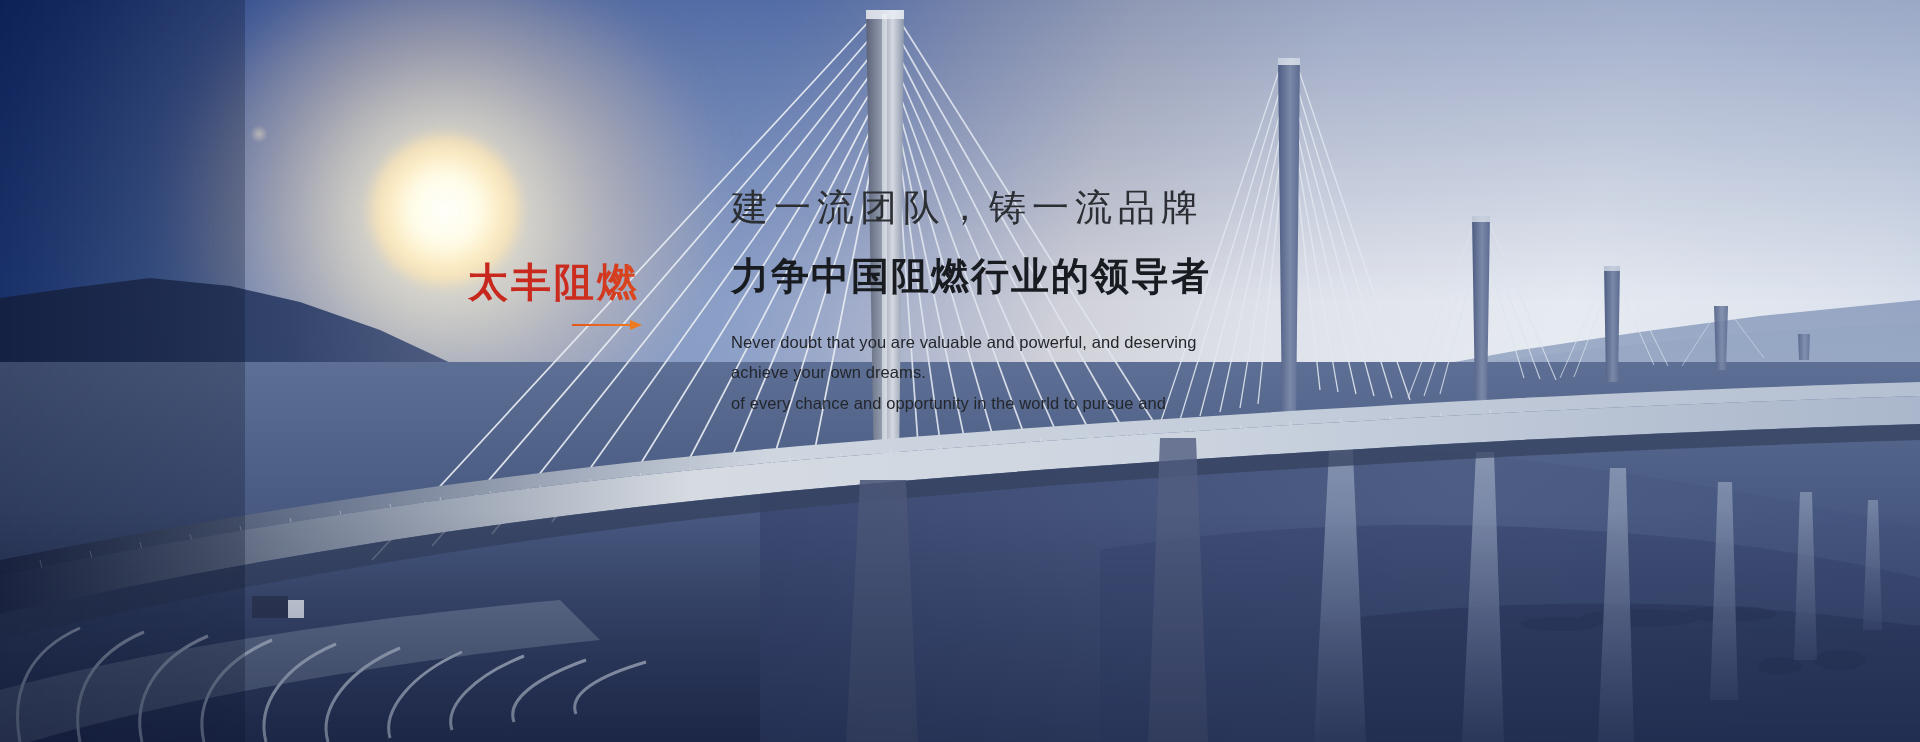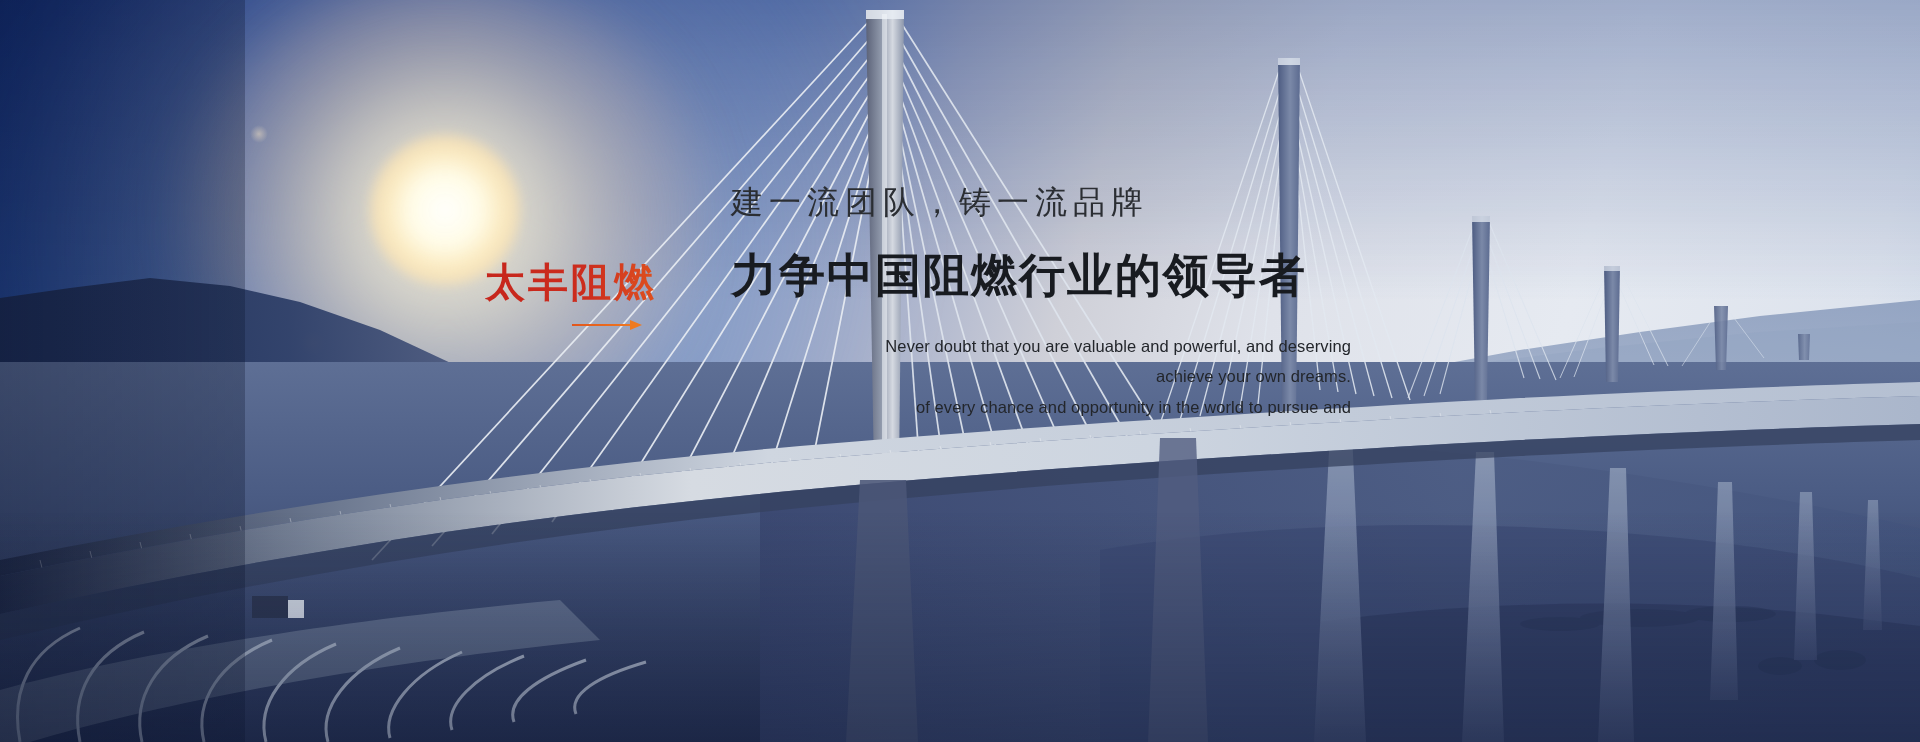--- a/index.html
+++ b/index.html
@@ -149,21 +149,20 @@
     font-family: "DejaVu Sans", "Liberation Sans", sans-serif;
     font-size: 40px;
     font-weight: bold;
     letter-spacing: 3px;
     line-height: 1;
     white-space: nowrap;
     background: linear-gradient(90deg, #c6261c 0%, #cc2c1e 55%, #d9461f 82%, #e0561d 100%);
     -webkit-background-clip: text;
     background-clip: text;
     color: transparent;
-    margin-left: 17px;
     -webkit-text-fill-color: transparent;
   }
   .logo-arrow {
     position: relative;
     margin-top: 18px;
     margin-left: 104px;
     width: 70px; height: 10px;
   }
   .logo-arrow .shaft {
     position: absolute;
@@ -179,47 +178,47 @@
     border-top: 5px solid transparent;
     border-bottom: 5px solid transparent;
   }
 
   .copy {
     position: absolute;
     left: 731px; top: 185px;
     width: 620px;
   }
   .subhead {
-    font-family: Liberation Mono, monospace;
-    font-size: 32px;
+    font-family: Liberation Sans, sans-serif;
+    font-size: 37px;
     color: #2b2e33;
     letter-spacing: 6px;
     line-height: 1.25;
     white-space: nowrap;
     margin: 0;
   }
   .headline {
     font-family: "DejaVu Sans", "Liberation Sans", sans-serif;
-    font-size: 46px;
+    font-size: 38px;
     font-weight: bold;
     color: #181b20;
     letter-spacing: 2px;
     line-height: 1.25;
     white-space: nowrap;
     margin: 22px 0 0 0;
   }
   .lede {
     margin: 26px 0 0 0;
     font-family: "Liberation Sans", "DejaVu Sans", sans-serif;
     font-size: 16.5px;
     line-height: 1.85;
     color: #23262b;
     letter-spacing: .1px;
   }
-  .lede span { display: block; text-align: right; }
+  .lede span { display: block; }
 </style>
 </head>
 <body>
 
 <div id="banner">
 
   <div class="sky"></div>
   <div class="sky-top-tint"></div>
 
   <div class="sun-wide"></div>

